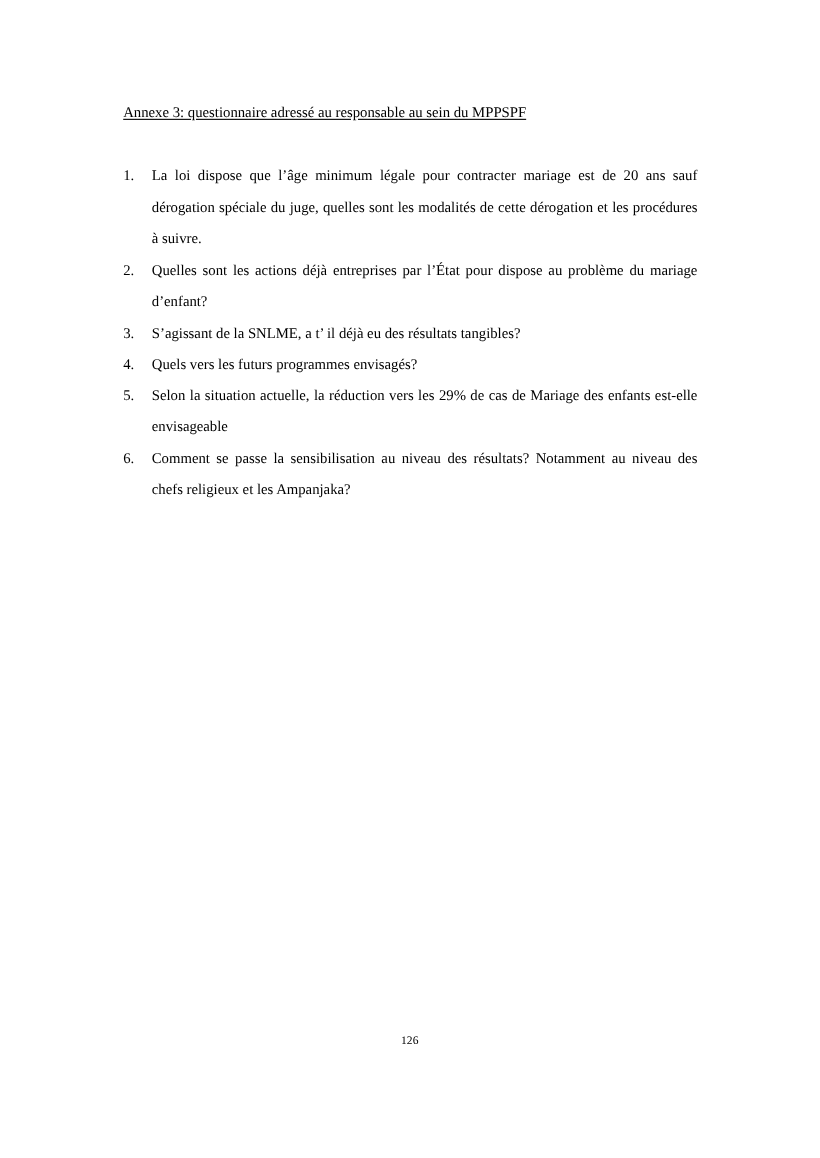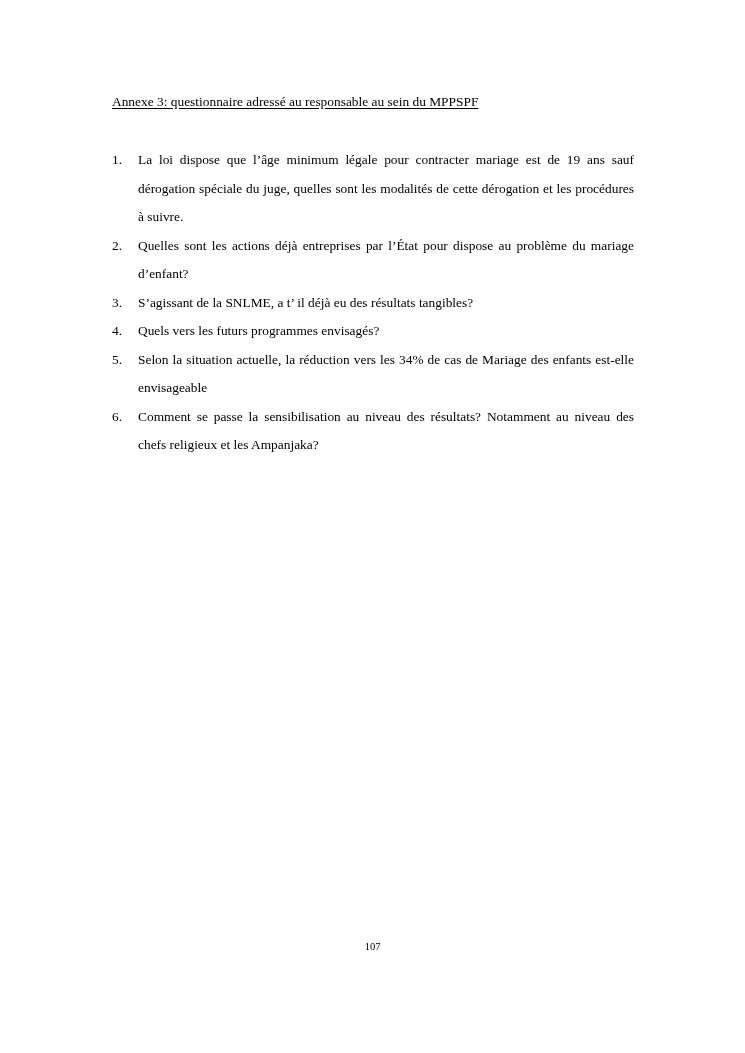--- a/index.html
+++ b/index.html
@@ -75,40 +75,40 @@
 <body>
 
 <div class="page">
   <div class="content">
 
     <p class="doc-heading">Annexe 3: questionnaire adressé au responsable au sein du MPPSPF</p>
 
     <ol class="q-list">
       <li>
         <span class="num">1.</span>
-        <span class="qtext">La loi dispose que l’âge minimum légale pour contracter mariage est de 19 ans sauf dérogation spéciale du juge, quelles sont les modalités de cette dérogation et les procédures à suivre.</span>
+        <span class="qtext">La loi dispose que l’âge minimum légale pour contracter mariage est de 20 ans sauf dérogation spéciale du juge, quelles sont les modalités de cette dérogation et les procédures à suivre.</span>
       </li>
       <li>
         <span class="num">2.</span>
         <span class="qtext">Quelles sont les actions déjà entreprises par l’État pour dispose au problème du mariage d’enfant?</span>
       </li>
       <li>
         <span class="num">3.</span>
         <span class="qtext">S’agissant de la SNLME, a t’ il déjà eu des résultats tangibles?</span>
       </li>
       <li>
         <span class="num">4.</span>
         <span class="qtext">Quels vers les futurs programmes envisagés?</span>
       </li>
       <li>
         <span class="num">5.</span>
-        <span class="qtext">Selon la situation actuelle, la réduction vers les 34% de cas de Mariage des enfants est-elle envisageable</span>
+        <span class="qtext">Selon la situation actuelle, la réduction vers les 29% de cas de Mariage des enfants est-elle envisageable</span>
       </li>
       <li>
         <span class="num">6.</span>
         <span class="qtext">Comment se passe la sensibilisation au niveau des résultats? Notamment au niveau des chefs religieux et les Ampanjaka?</span>
       </li>
     </ol>
 
   </div>
 
-  <div class="page-number">107</div>
+  <div class="page-number">126</div>
 </div>
 
 </body></html>

